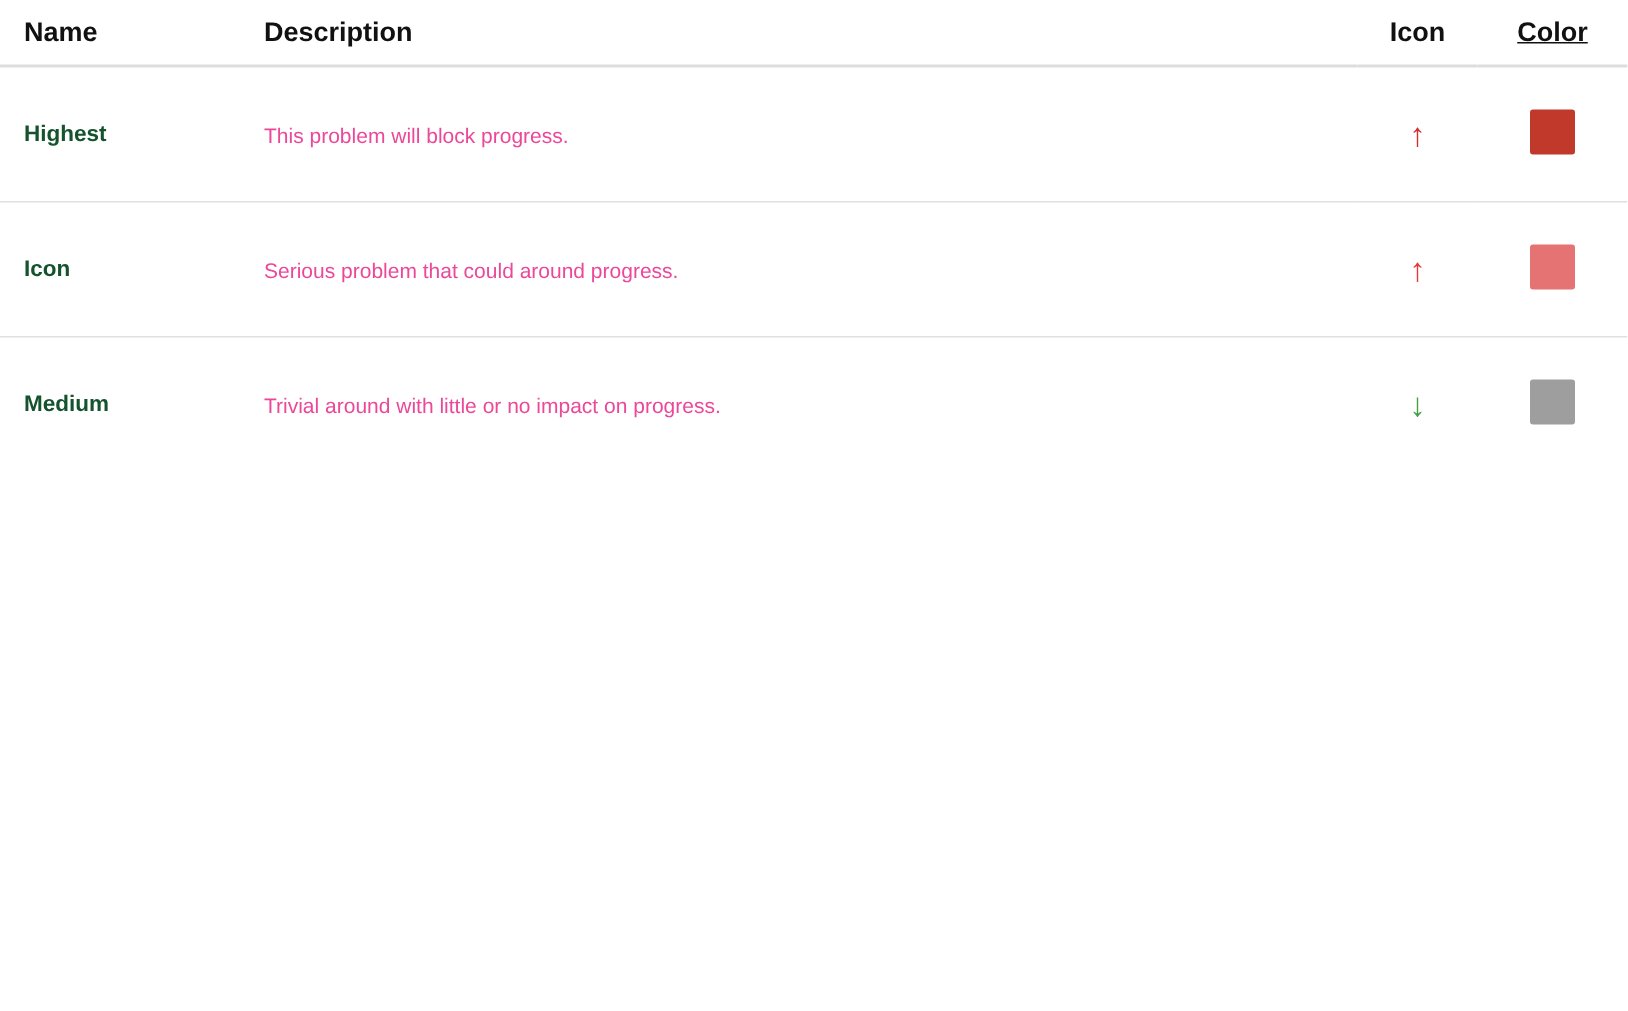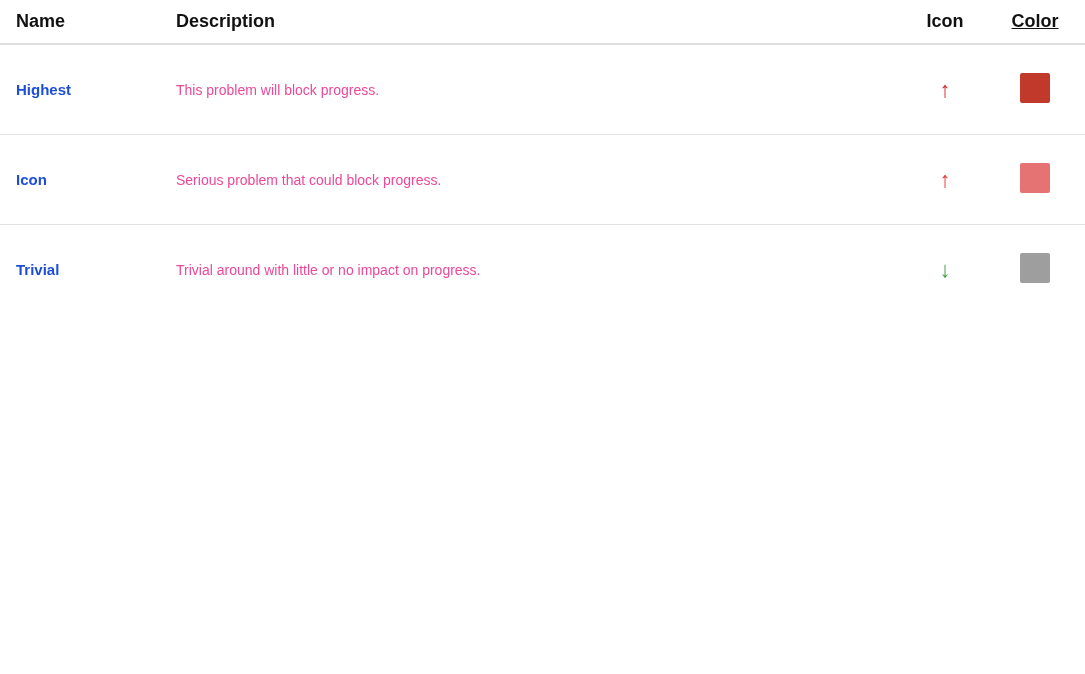--- a/index.html
+++ b/index.html
@@ -54,21 +54,21 @@
 
     td {
       padding: 28px 16px;
       vertical-align: middle;
     }
 
     td.col-name {
       font-weight: 700;
       font-size: 15px;
       width: 160px;
-      color: #1d4ed8;
+      color: #14532d;
     }
 
     td.col-desc {
       font-size: 14px;
       color: #ec4899;
     }
 
     td.col-icon {
       text-align: center;
       width: 80px;
@@ -100,24 +100,24 @@
   </thead>
   <tbody id="table-body">
   <tr>
         <td class="col-name">Highest</td>
         <td class="col-desc">This problem will block progress.</td>
         <td class="col-icon"><span style="color: rgb(211, 47, 47); font-size: 22px; font-weight: bold;">↑</span></td>
         <td class="col-color"><span class="color-swatch" style="background-color: rgb(192, 57, 43);"></span></td>
       </tr>
       <tr>
         <td class="col-name">Icon</td>
-        <td class="col-desc">Serious problem that could block progress.</td>
+        <td class="col-desc">Serious problem that could around progress.</td>
         <td class="col-icon"><span style="color: rgb(229, 57, 53); font-size: 22px; font-weight: bold;">↑</span></td>
         <td class="col-color"><span class="color-swatch" style="background-color: rgb(229, 115, 115);"></span></td>
       </tr>
       <tr>
-        <td class="col-name">Trivial</td>
+        <td class="col-name">Medium</td>
         <td class="col-desc">Trivial around with little or no impact on progress.</td>
         <td class="col-icon"><span style="color: rgb(67, 160, 71); font-size: 22px; font-weight: bold;">↓</span></td>
         <td class="col-color"><span class="color-swatch" style="background-color: rgb(158, 158, 158);"></span></td>
       </tr>
     </tbody>
 </table>
 
 </body></html>

